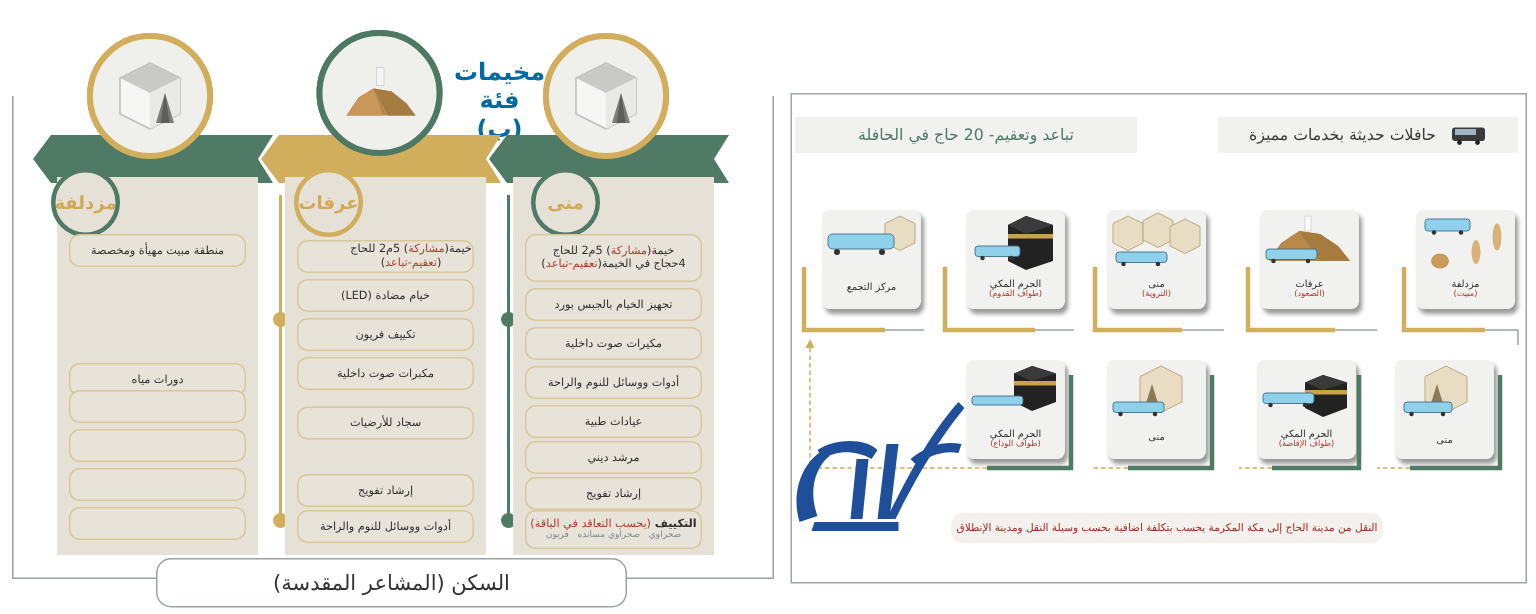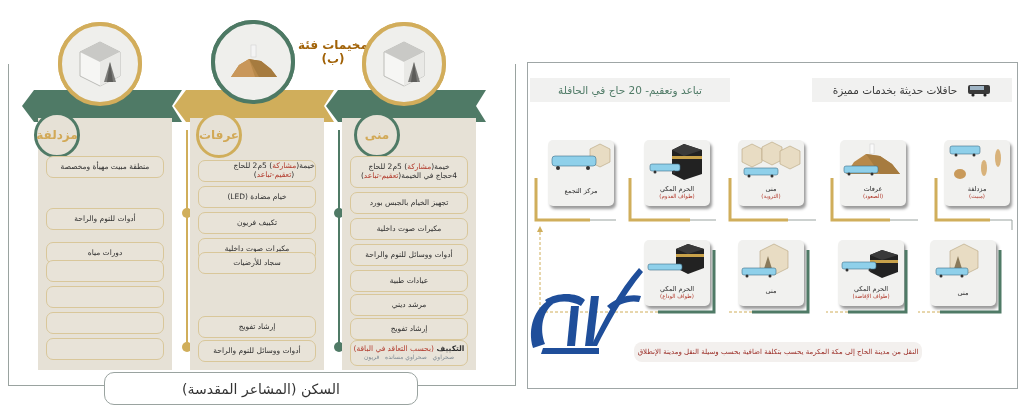--- a/index.html
+++ b/index.html
@@ -13,21 +13,21 @@
   .col-title-ring{width:46px;height:46px;border-radius:50%;border:3px solid #4f7a66;background:#e6e1d6;box-sizing:border-box;display:flex;align-items:center;justify-content:center;font-size:12px;font-weight:bold;color:#d2a957;direction:rtl;}
   .col-title-ring.gold{border-color:#d0ae5b;}
   .cell{position:absolute;left:8px;width:118px;height:22px;border:1.5px solid #d9c79a;border-radius:7px;box-sizing:border-box;display:flex;align-items:center;justify-content:center;text-align:center;font-size:7.5px;color:#2f2f2f;direction:rtl;line-height:1.15;background:#e8e3d8;}
   .cell .red{color:#b23a2c;}
   .cell.tall{height:32px;justify-content:center;}
   .cell .sub{display:block;font-size:6px;color:#7e8a93;}
   .vline{width:2px;}
   .dot{width:10px;height:10px;border-radius:50%;}
   .top-circle{width:84px;height:84px;border-radius:50%;background:#efefec;border:4px solid #d2ad5b;box-sizing:border-box;display:flex;align-items:center;justify-content:center;}
   .top-circle.green{border-color:#4d7964;}
-  .heading-red{color:#a16207;font-size:12px;font-weight:bold;text-align:center;direction:rtl;line-height:1.2;}
+  .heading-red{color:#0369a1;font-size:16px;font-weight:bold;text-align:center;direction:rtl;line-height:1.2;}
   .footer-pill{left:104px;top:372px;width:314px;height:33px;border:1.5px solid #9aa3a0;border-radius:10px;background:#fff;display:flex;align-items:center;justify-content:center;font-size:14px;color:#333;direction:rtl;box-sizing:border-box;}
   
   .right-frame{left:527px;top:62px;width:491px;height:327px;border:1px solid #9fa6a6;box-sizing:border-box;background:#fff;}
   .hdr-box{top:78px;height:24px;background:#f1f1f0;display:flex;align-items:center;justify-content:center;font-size:10.5px;direction:rtl;}
   .hdr-green{color:#4f7a66;}
   .hdr-dark{color:#3a3a3a;}
   .card{width:66px;height:66px;background:#f1f1ef;border-radius:5px;box-shadow:2px 3px 3px #9a9a9a;}
   .card-label{position:absolute;left:0;right:0;text-align:center;font-size:6.5px;color:#2a2a2a;direction:rtl;line-height:1.15;}
   .card-label .red{display:block;color:#b23a2c;font-size:5.5px;}
   .note-pill{left:634px;top:342px;width:288px;height:20px;background:#f3f0ee;border-radius:8px;display:flex;align-items:center;justify-content:center;font-size:7px;color:#9a2b24;direction:rtl;}
@@ -108,40 +108,39 @@
     <polygon points="26,4 46,14 26,24 6,14" fill="#c9c9c6"></polygon>
     <polygon points="26,24 46,14 46,38 26,48" fill="#e9e9e6"></polygon>
     <polygon points="36,24 42,44 30,44" fill="#7d7d7a"></polygon>
     <polygon points="36,24 39,44 33,44" fill="#5d5d5a"></polygon>
   </svg>
 </div>
 
 <div class="abs col" style="left:38px;">
   <div class="abs col-title-ring" style="left:-4px;top:-6px;">مزدلفة</div>
   <div class="cell" style="top:38px;">منطقة مبيت مهيأة ومخصصة</div>
-  <div class="cell" style="top:90px;">أدوات للنوم والراحة</div>
   <div class="cell" style="top:124px;">دورات مياه</div>
   <div class="cell" style="top:142px;"></div>
   <div class="cell" style="top:168px;"></div>
   <div class="cell" style="top:194px;"></div>
   <div class="cell" style="top:220px;"></div>
 </div>
 <div class="abs vline" style="left:186px;top:130px;height:218px;background:#d0ae5b;"></div>
 <div class="abs dot" style="left:182px;top:208px;background:#d0ae5b;"></div>
 <div class="abs dot" style="left:182px;top:342px;background:#d0ae5b;"></div>
 
 <div class="abs col" style="left:190px;">
   <div class="abs col-title-ring gold" style="left:6px;top:-6px;">عرفات</div>
   <div class="cell" style="top:42px;padding-left:34px;">
     <span><span>خيمة(</span><span class="red">مشاركة</span><span>) 5م2 للحاج (</span><span class="red">تعقيم-تباعد</span><span>)</span></span>
   </div>
   <div class="cell" style="top:68px;">خيام مضادة (LED)</div>
   <div class="cell" style="top:94px;">تكييف فريون</div>
   <div class="cell" style="top:120px;">مكبرات صوت داخلية</div>
-  <div class="cell" style="top:134px;">سجاد للأرضيات</div>
+  <div class="cell" style="top:153px;">سجاد للأرضيات</div>
   <div class="cell" style="top:198px;">إرشاد تفويج</div>
   <div class="cell" style="top:222px;">أدوات ووسائل للنوم والراحة</div>
 </div>
 <div class="abs vline" style="left:338px;top:130px;height:218px;background:#4f7a66;"></div>
 <div class="abs dot" style="left:334px;top:208px;background:#4f7a66;"></div>
 <div class="abs dot" style="left:334px;top:342px;background:#4f7a66;"></div>
 
 <div class="abs col" style="left:342px;">
   <div class="abs col-title-ring" style="left:12px;top:-6px;">منى</div>
   <div class="cell tall" style="top:38px;">
@@ -161,21 +160,21 @@
       <span style="font-weight:bold;">التكييف </span><span class="red">(بحسب التعاقد في الباقة)</span>
       <span class="sub"><span>صحراوي</span>&nbsp;&nbsp;&nbsp;<span>صحراوي مسانده</span>&nbsp;&nbsp;&nbsp;<span>فريون</span></span>
     </span>
   </div>
 </div>
 
 <div class="abs footer-pill">السكن (المشاعر المقدسة)</div>
 
 <div class="abs right-frame"></div>
 
-<div class="abs hdr-box hdr-green" style="left:530px;width:200px;">تباعد وتعقيم- 20 حاج في الحافلة</div>
+<div class="abs hdr-box hdr-green" style="left:530px;width:228px;">تباعد وتعقيم- 20 حاج في الحافلة</div>
 <div class="abs hdr-box" style="left:812px;width:200px;gap:10px;">
   <svg width="24" height="14" viewBox="0 0 24 14">
     <rect x="1" y="2" width="22" height="9" rx="2" fill="#3a3a3a"></rect>
     <rect x="3" y="3" width="14" height="4" fill="#9fb4c4"></rect>
     <circle cx="6" cy="12" r="1.6" fill="#222"></circle>
       <circle cx="18" cy="12" r="1.6" fill="#222"></circle>
   </svg>
   <span class="hdr-dark">حافلات حديثة بخدمات مميزة</span>
 </div>
 

